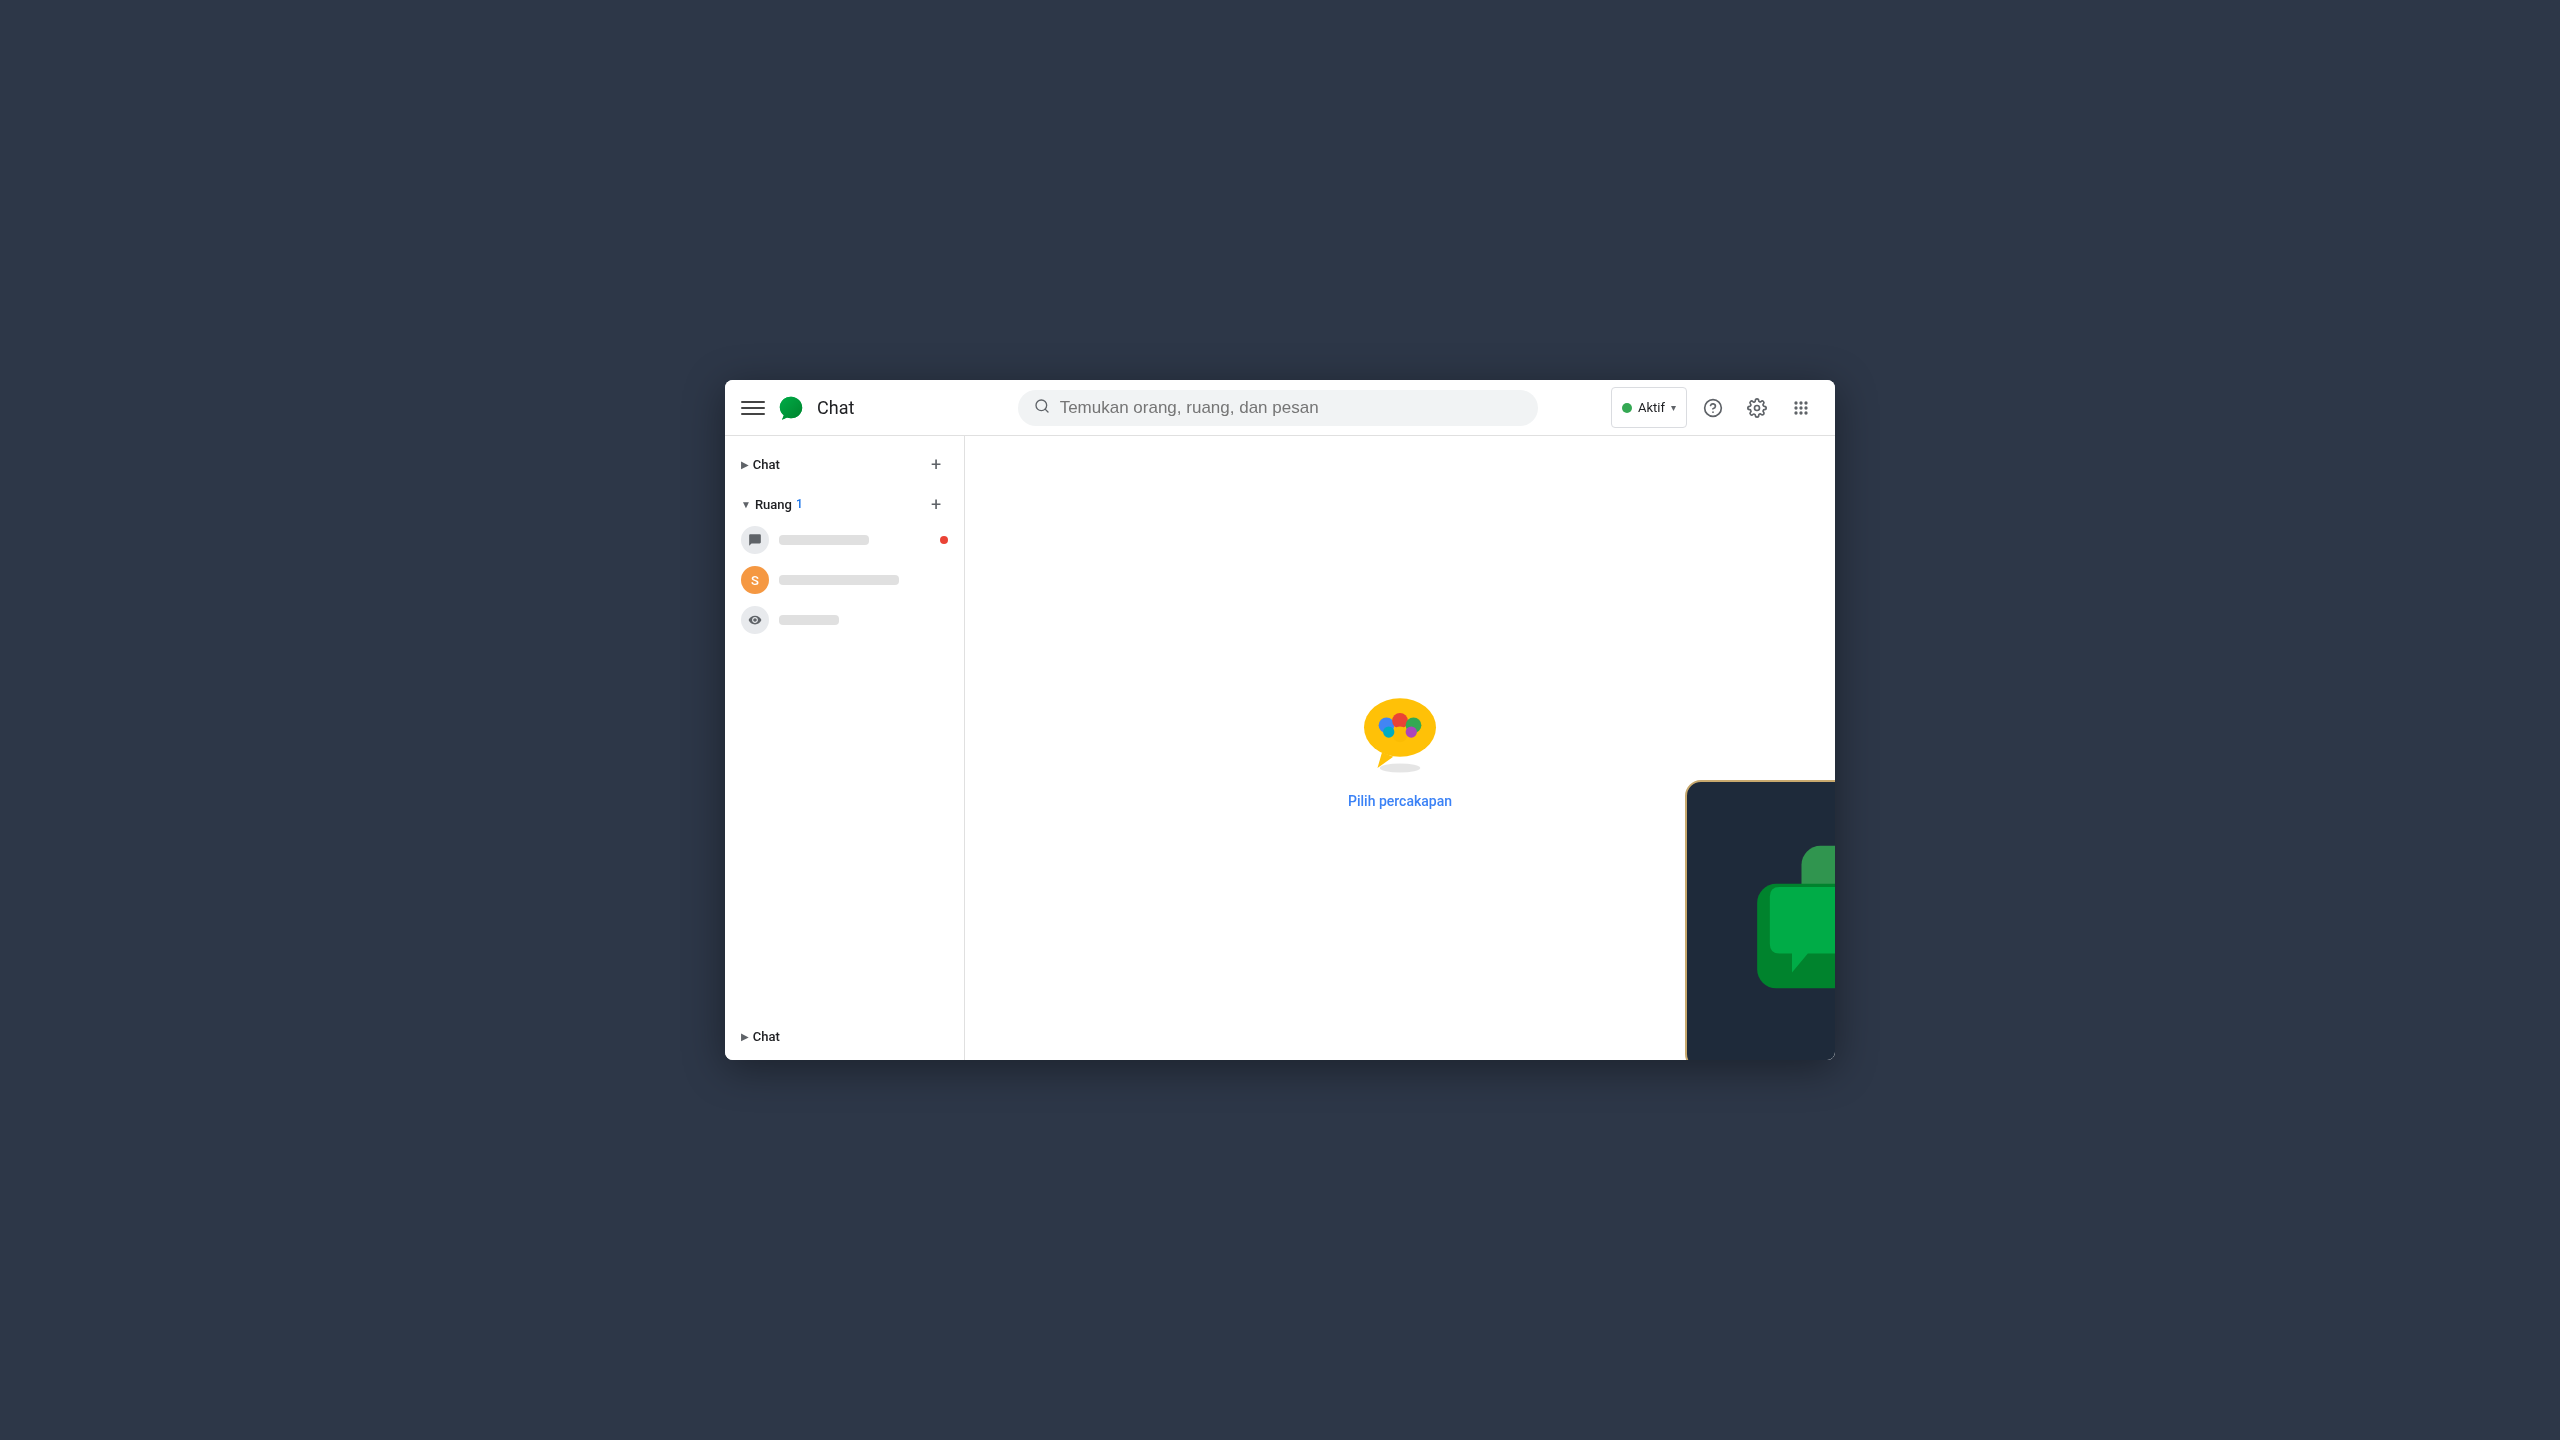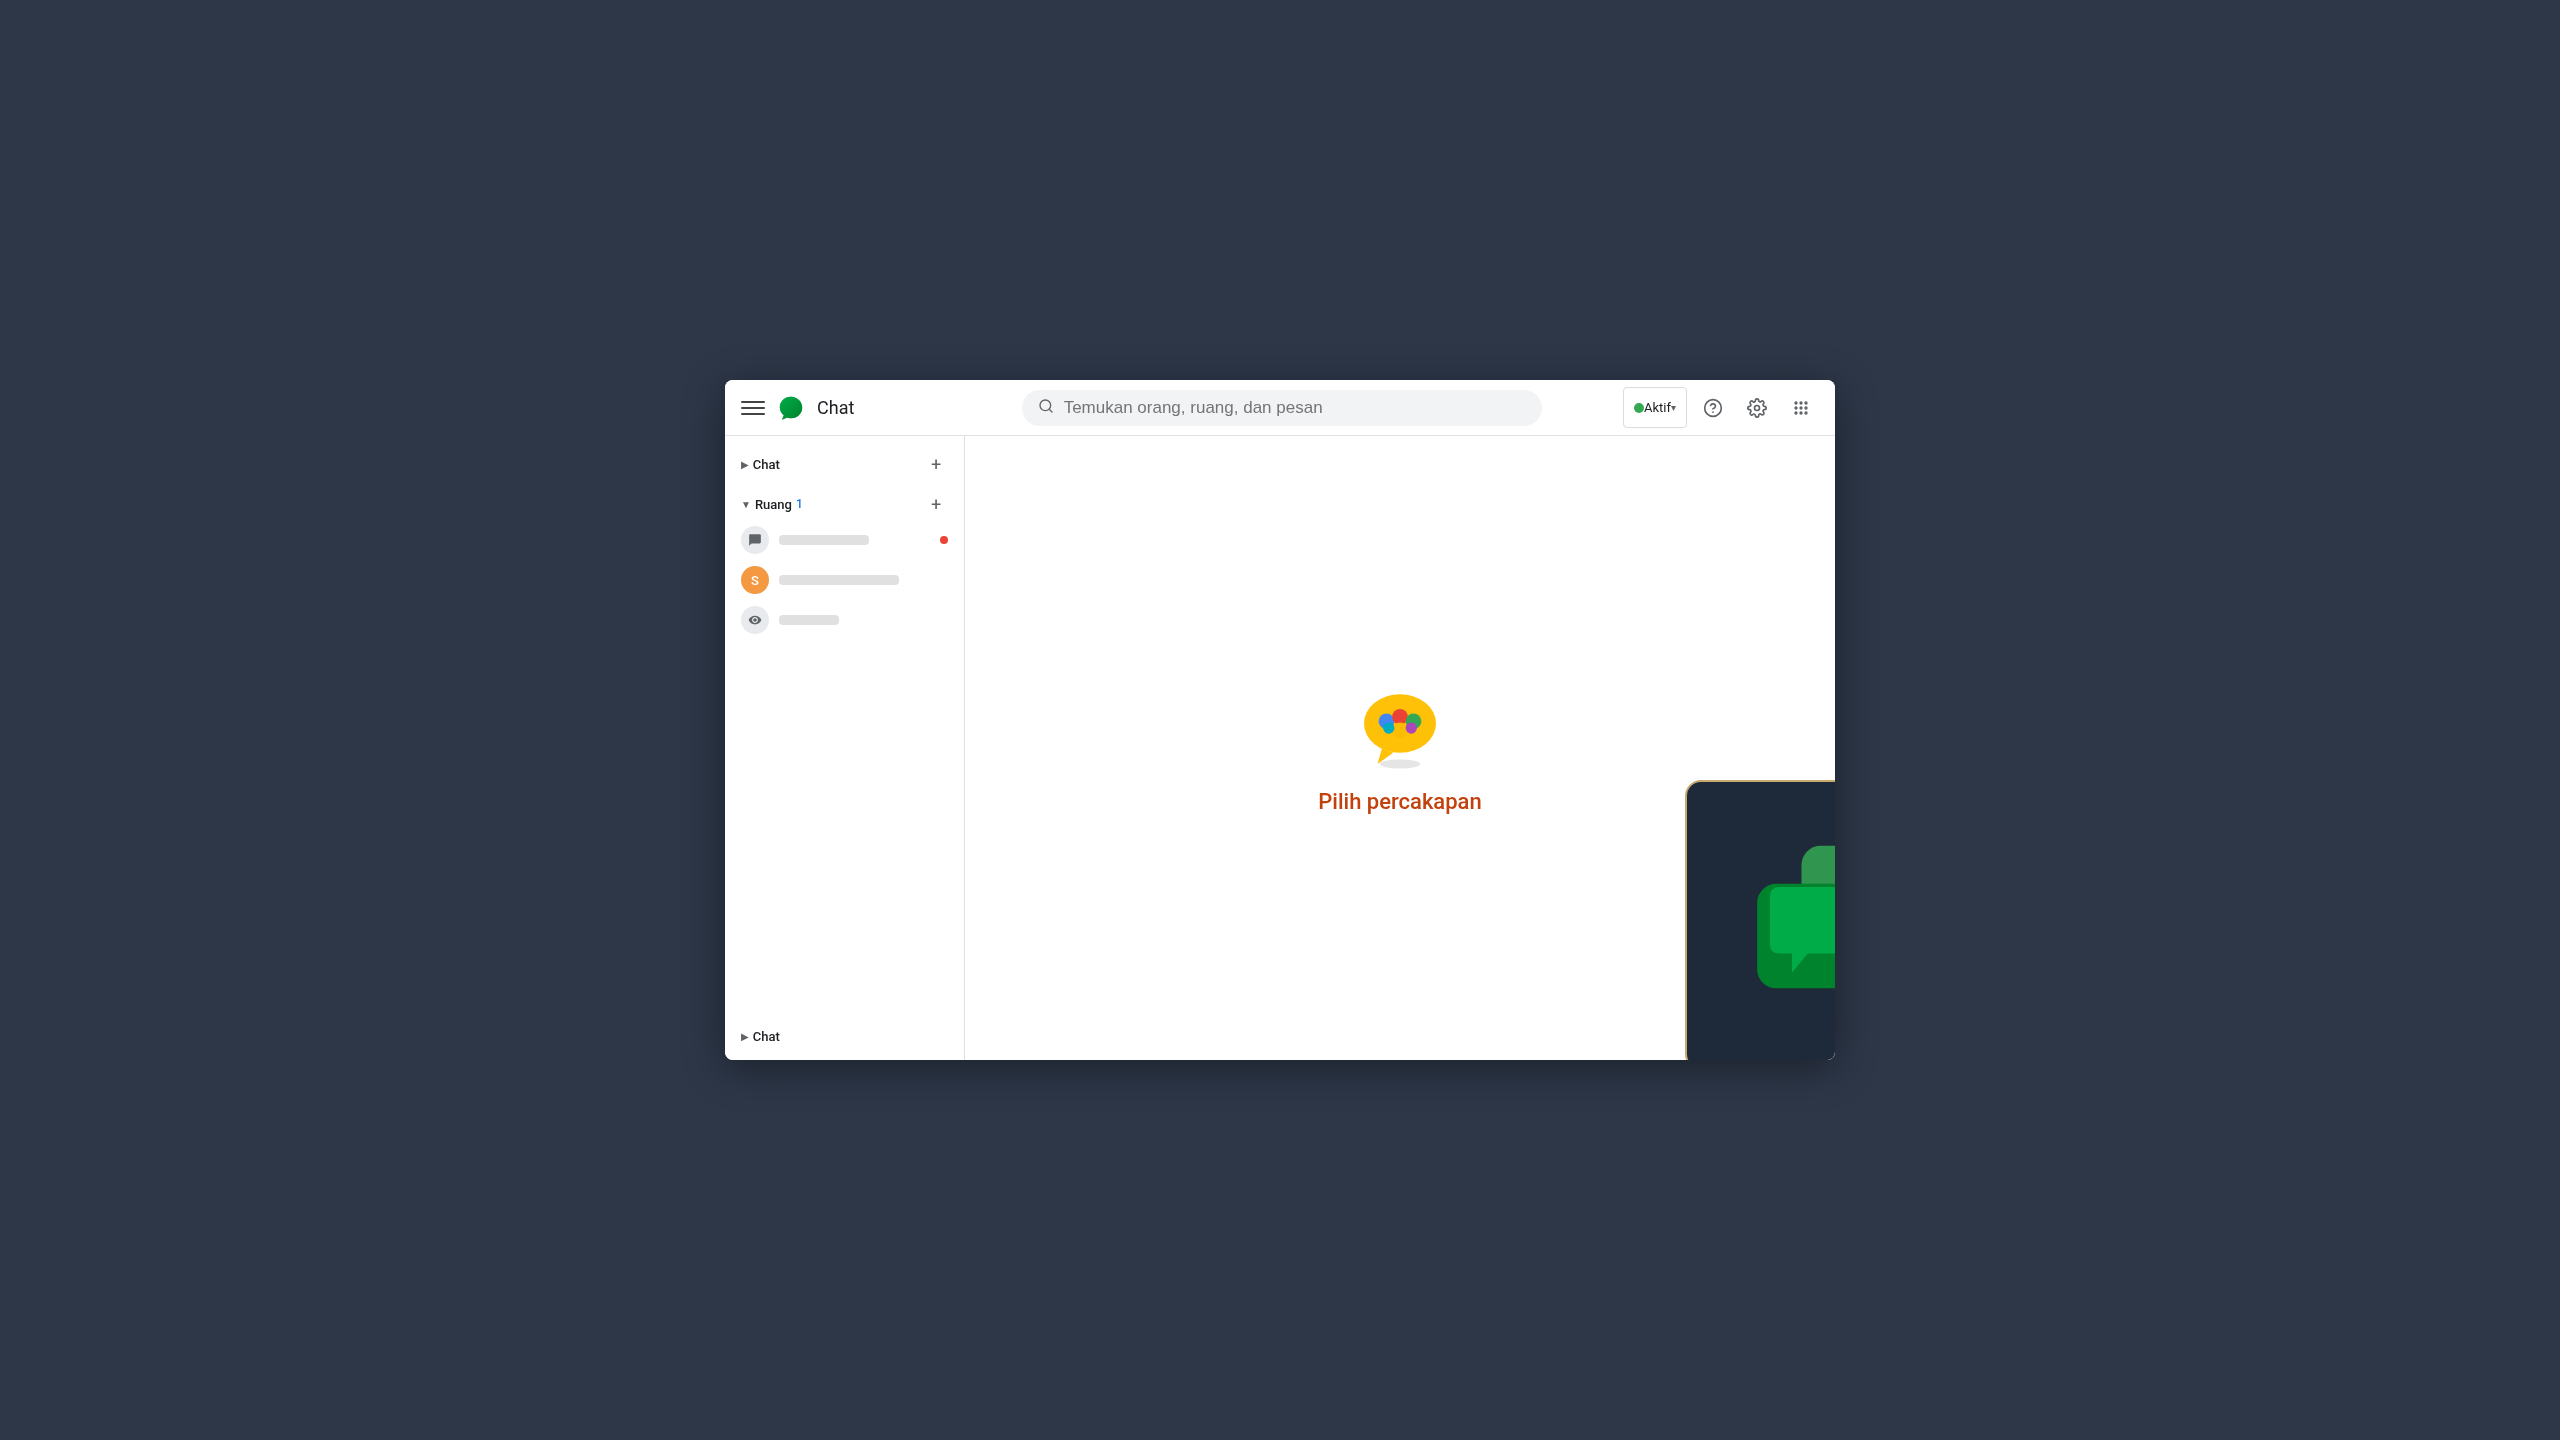--- a/index.html
+++ b/index.html
@@ -102,20 +102,21 @@
     .header-right {
       display: flex;
       align-items: center;
       gap: 8px;
       margin-left: auto;
     }
 
     .status-badge {
       display: flex;
       align-items: center;
+      gap: 6px;
       padding: 12px 10px;
       border: 1px solid #dadce0;
       border-radius: 4px;
       font-size: 13px;
       color: #202124;
       cursor: pointer;
     }
 
     .status-dot {
       width: 10px;
@@ -276,22 +277,22 @@
     }
 
     .empty-state {
       display: flex;
       flex-direction: column;
       align-items: center;
       gap: 16px;
     }
 
     .empty-title {
-      font-size: 22px;
-      color: #c2410c;
+      font-size: 14px;
+      color: #3b82f6;
       font-weight: 500;
     }
 
     
     .placeholder-bar-1 { width: 90px; }
     .placeholder-bar-2 { width: 120px; }
     .placeholder-bar-3 { width: 60px; }
   </style>
 </head>
 <body>

